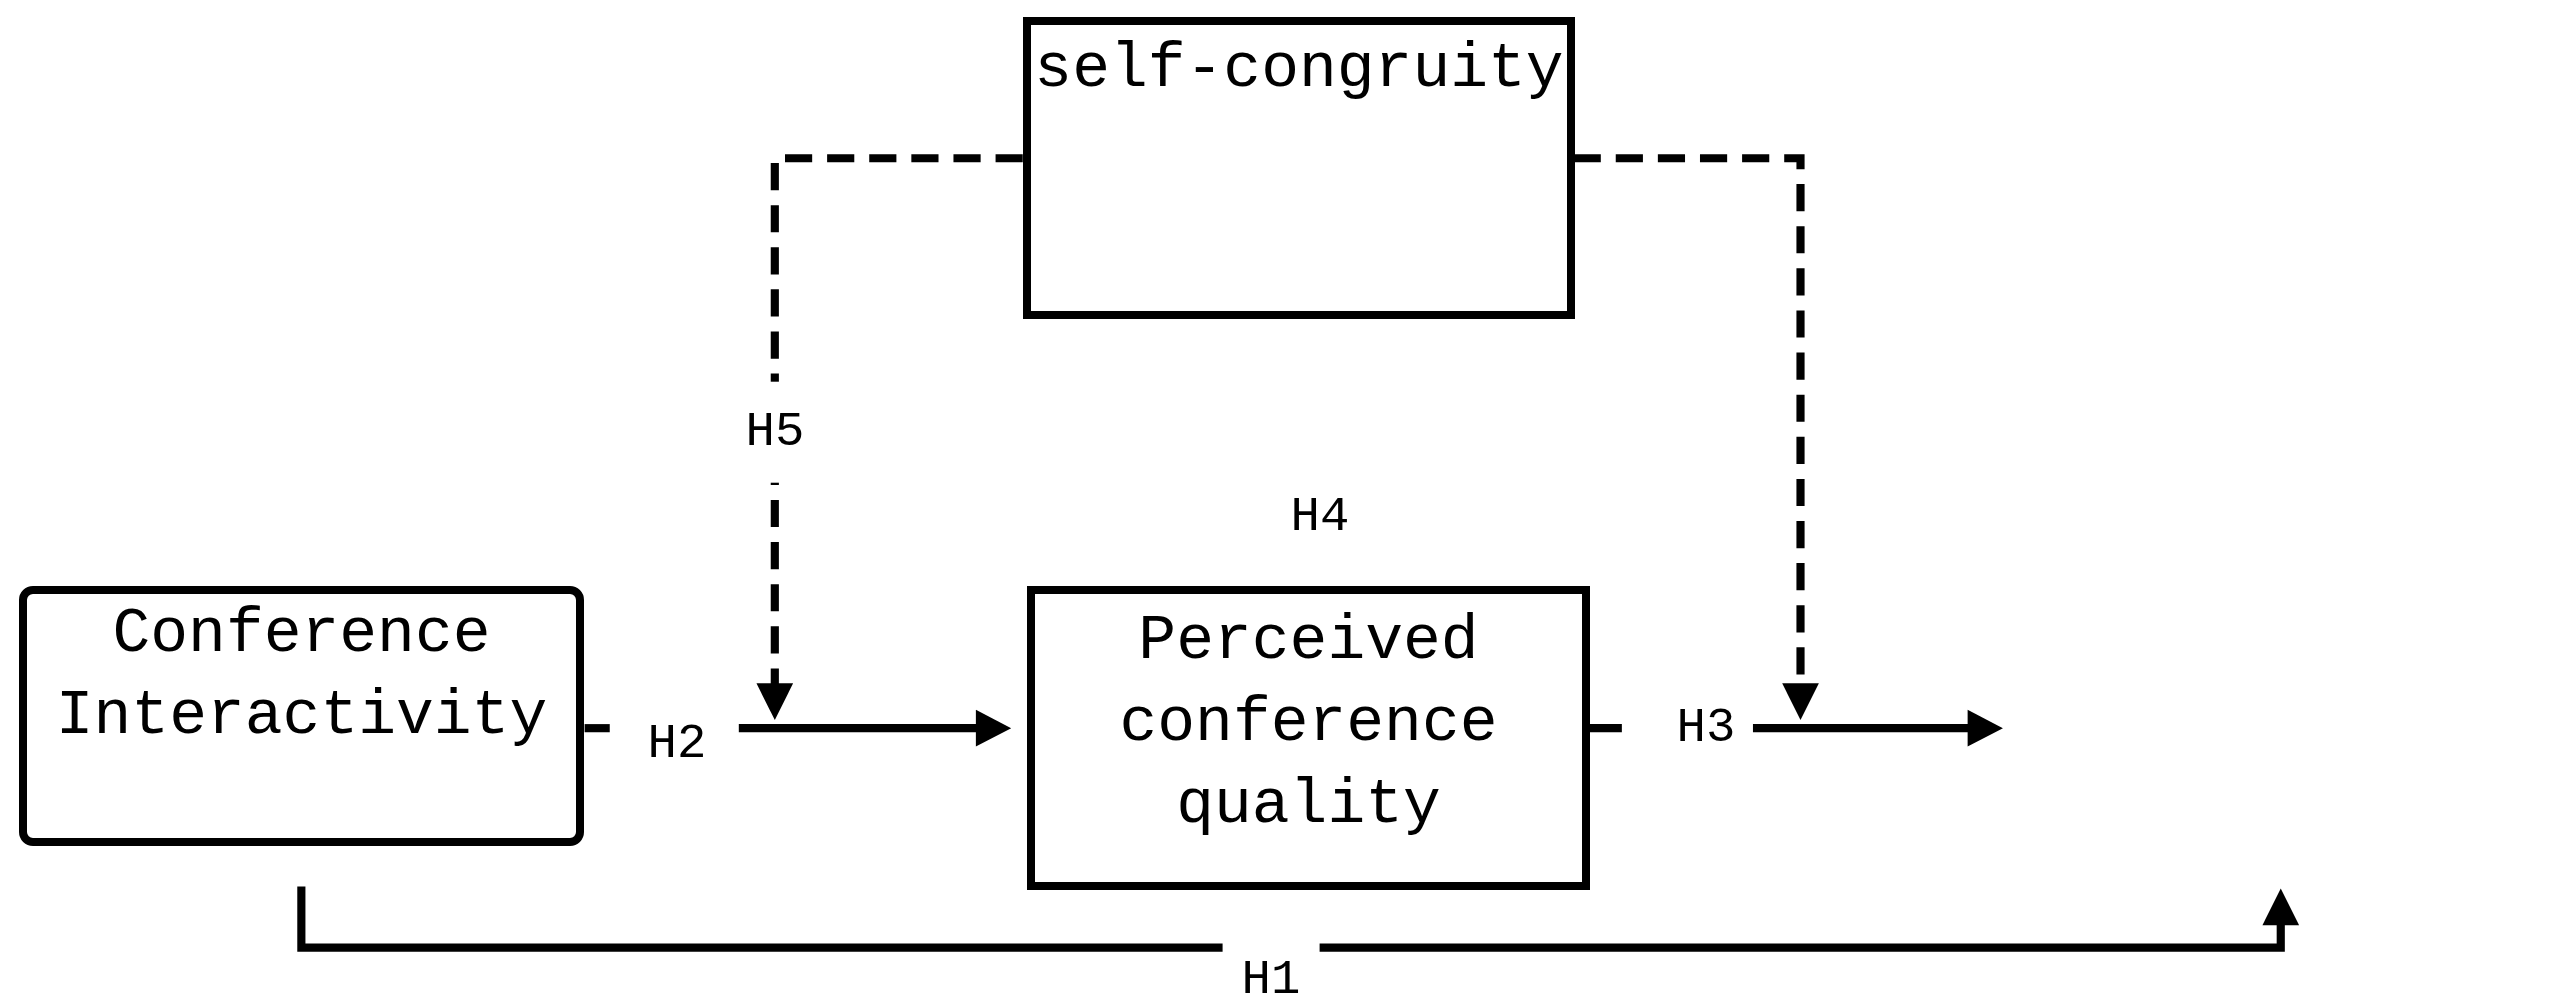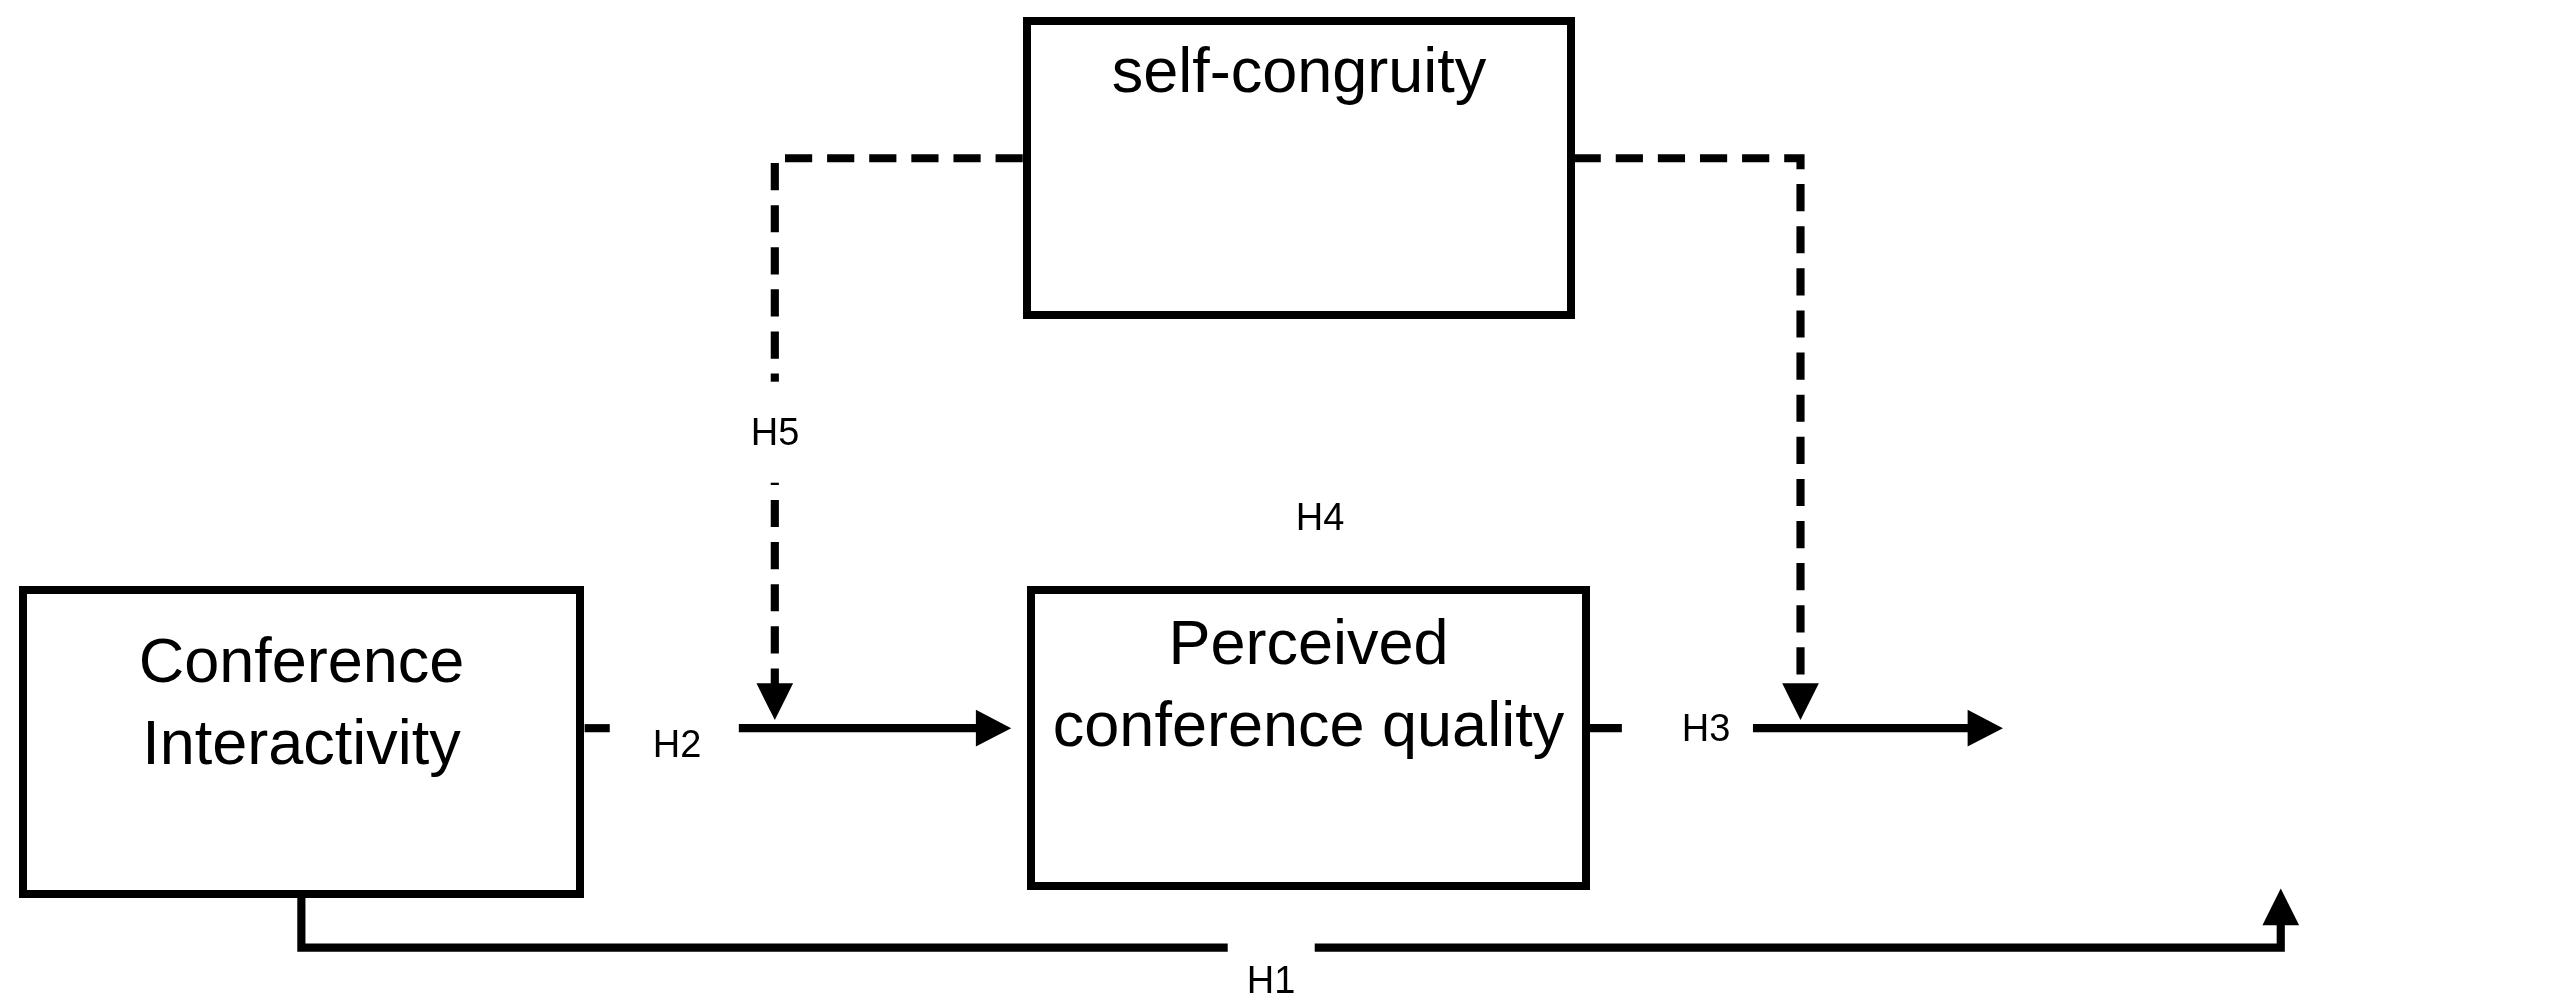--- a/index.html
+++ b/index.html
@@ -5,21 +5,21 @@
   html, body {
     margin: 0;
     padding: 0;
     background: #ffffff;
   }
   .canvas {
     position: relative;
     width: 2576px;
     height: 1006px;
     background: #ffffff;
-    font-family: Liberation Sans, sans-serif;
+    font-family: Liberation Mono, monospace;
     color: #000000;
     overflow: hidden;
   }
   .lines-layer {
     position: absolute;
     left: 0;
     top: 0;
     width: 2576px;
     height: 1006px;
     z-index: 1;
@@ -33,27 +33,27 @@
     text-align: center;
   }
   .node-label {
     display: block;
     white-space: pre-line;
     font-size: 63px;
     line-height: 82px;
     color: #000000;
   }
   .box-self-congruity   { left: 1023px; top: 17px;  width: 552px; height: 302px; padding-top: 4.1px;  }
-  .box-interactivity    { left: 19px;   top: 586px; width: 565px; height: 312px; padding-top: 25px; }
+  .box-interactivity    { left: 19px;   top: 586px; width: 565px; height: 260px; padding-top: 0; border-radius: 14px; }
   .box-quality          { left: 1010px; top: 586px; width: 563px; height: 304px; padding-top: 6.8px; margin-left: 17px; }
   .box-intentions       { left: 2000px; top: 586px; width: 560px; height: 304px; padding-top: 6.8px; }
   .hyp-label {
     position: absolute;
     transform: translate(-50%, -50%);
-    font-size: 38px;
+    font-size: 49px;
     line-height: 68px;
     color: #000000;
     z-index: 3;
     white-space: nowrap;
   }
   .hyp-label.on-line {
     background: #ffffff;
     padding: 16.3px 19px;
   }
   .hyp-h1 { left: 1271px; top: 980px; padding: 6.8px 35px; }

